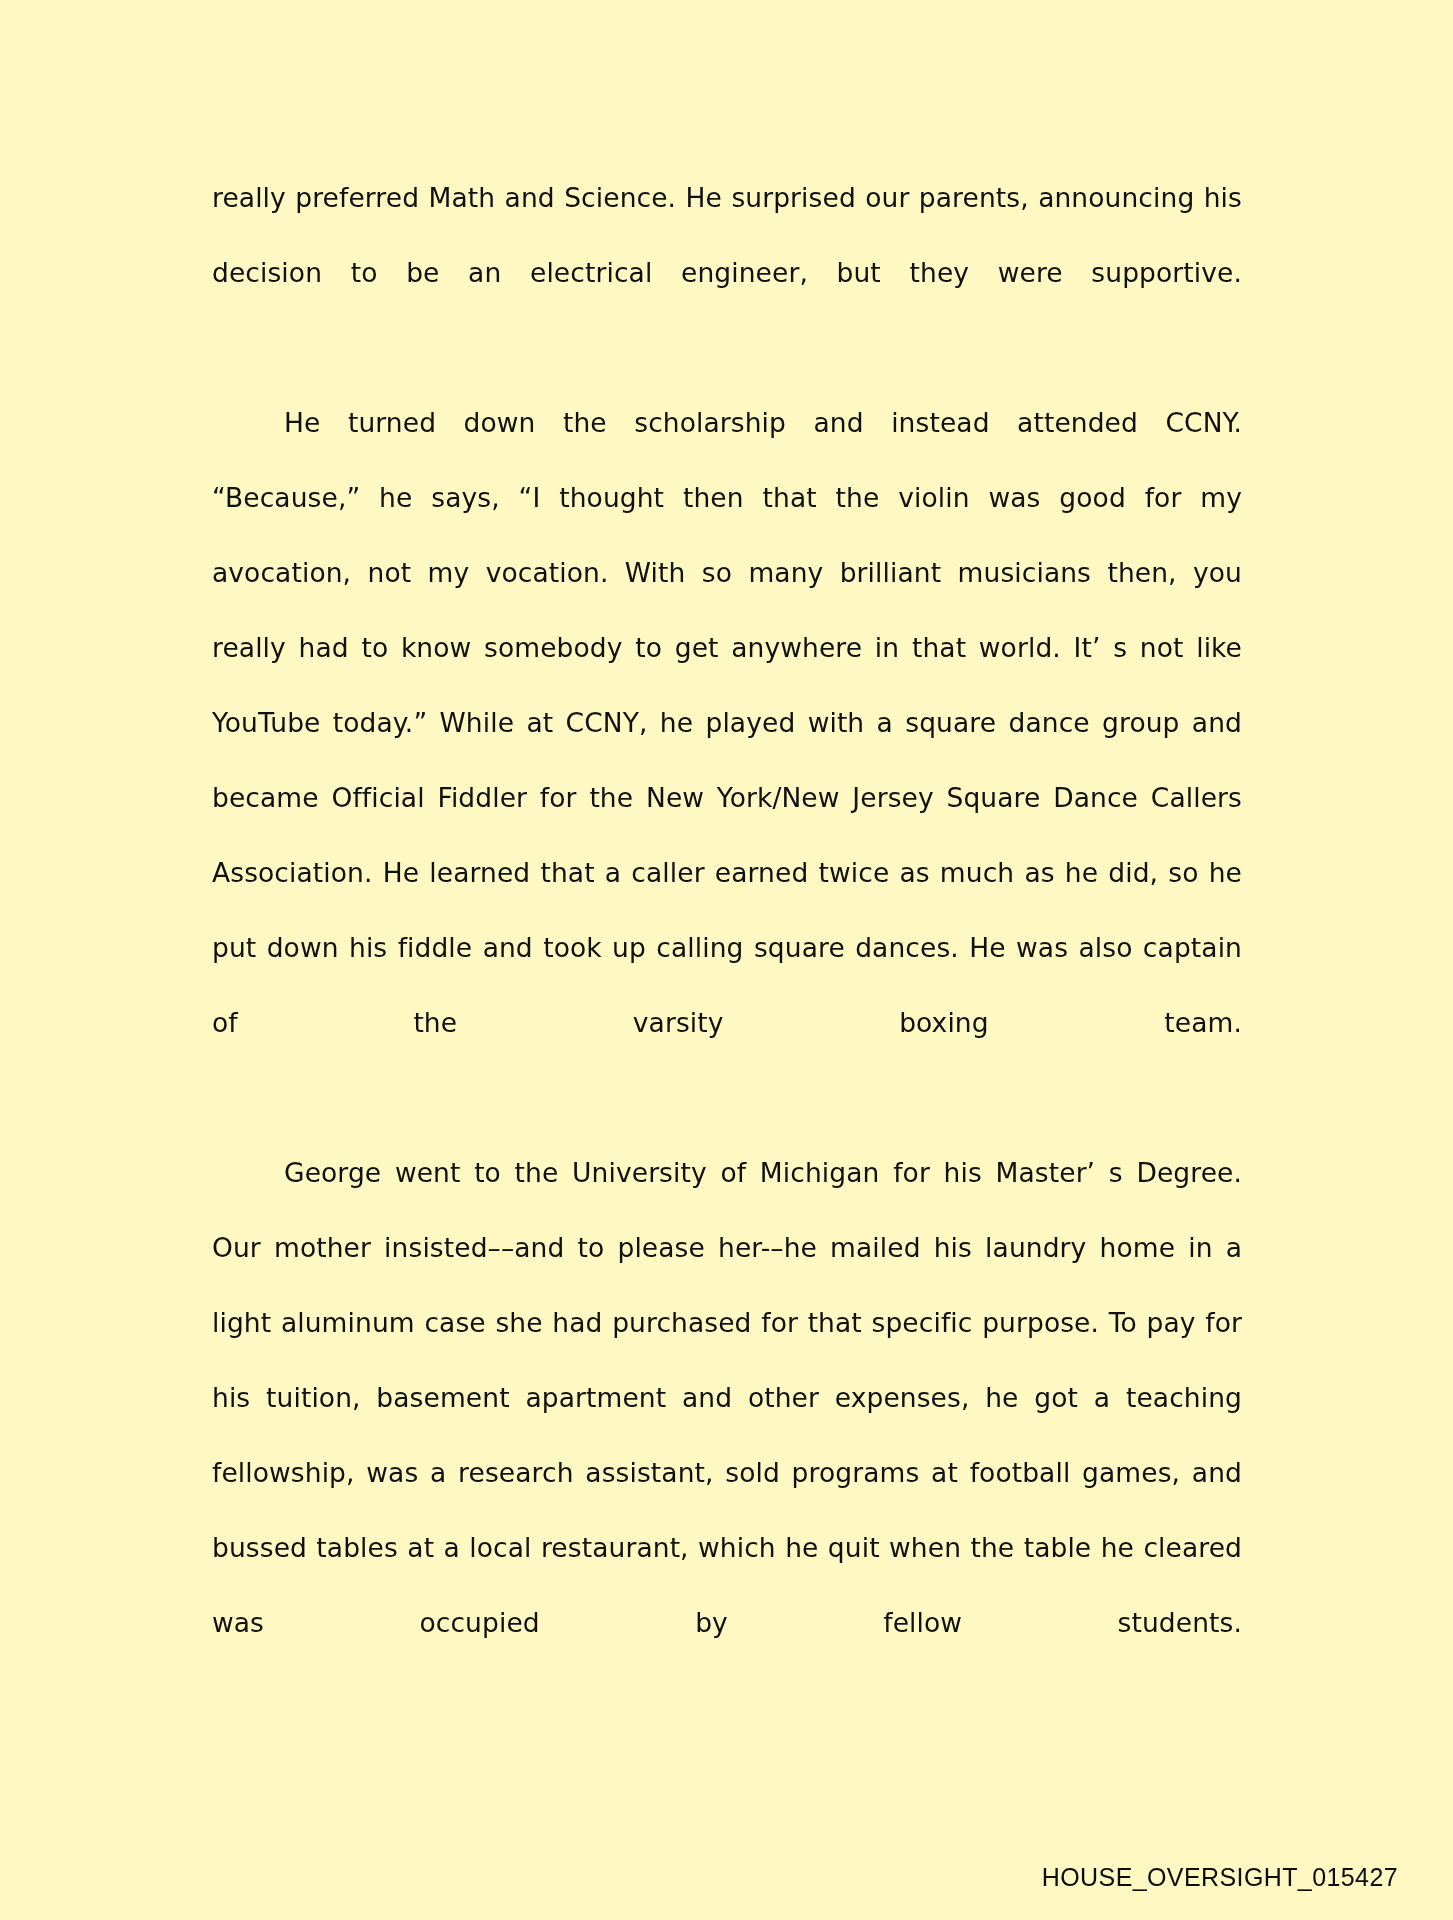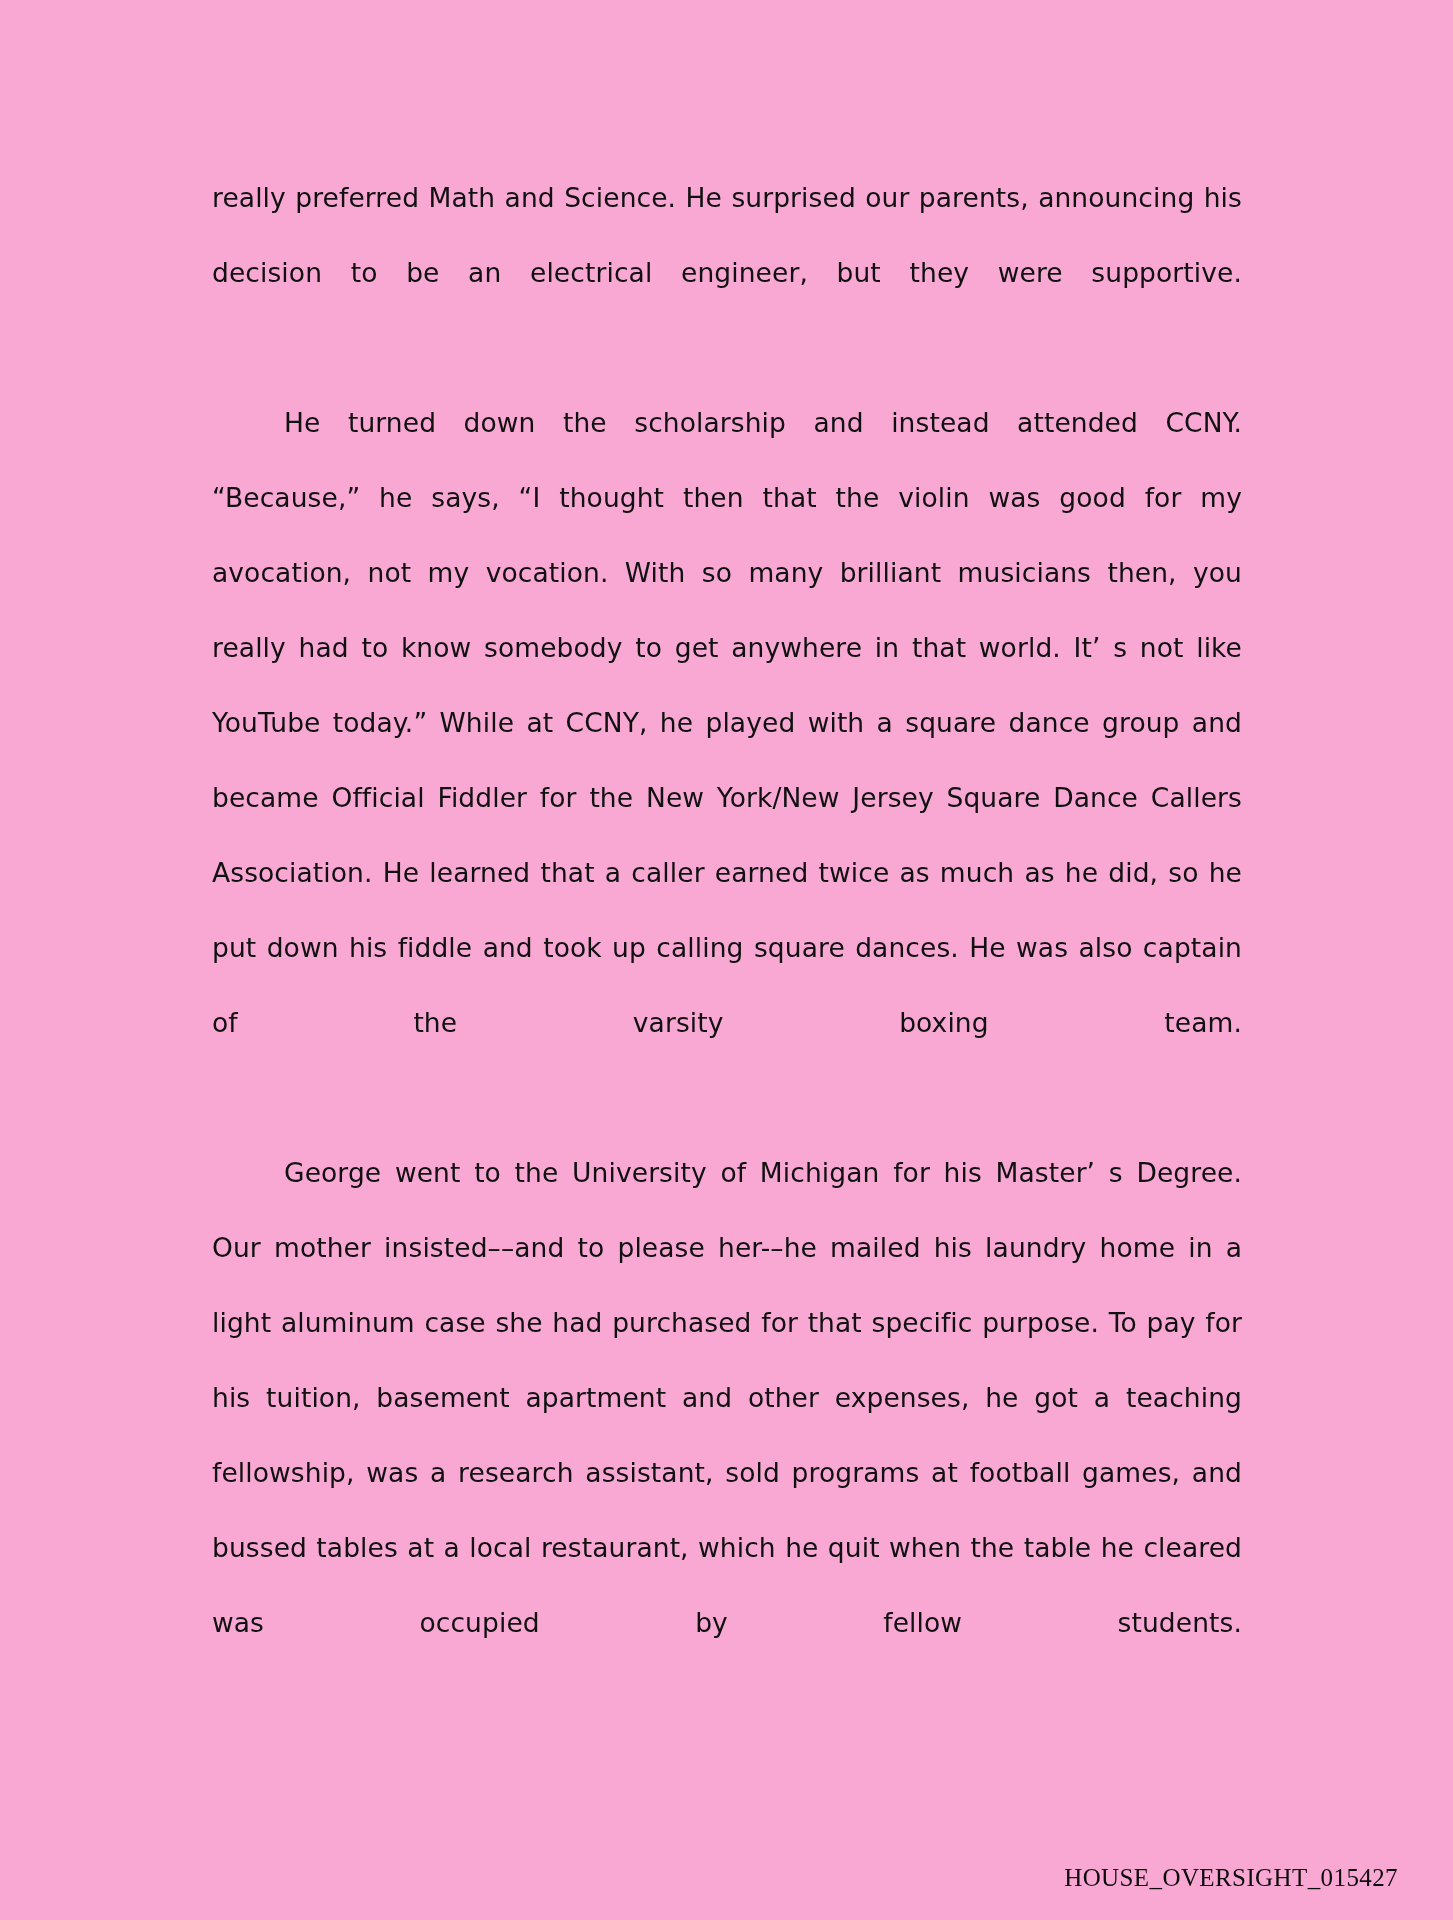--- a/index.html
+++ b/index.html
@@ -8,21 +8,21 @@
     background: #ffffff;
   }
   body {
     font-family: "DejaVu Sans", sans-serif;
     color: #000000;
   }
   .page {
     position: relative;
     width: 1453px;
     height: 1920px;
-    background: #f9a8d4;
+    background: #fef9c3;
     box-sizing: border-box;
     overflow: hidden;
   }
   .doc-body {
     position: absolute;
     left: 212px;
     top: 160px;
     width: 1030px;
   }
   .para {
@@ -44,21 +44,21 @@
     width: 100%;
   }
   .para.nolast::after {
     content: none;
   }
   .footer-stamp {
     position: absolute;
     right: 55px;
     bottom: 28px;
     font-size: 25px;
-    font-family: Liberation Serif, serif;
+    font-family: Liberation Sans, sans-serif;
     color: #0d0d0d;
     letter-spacing: 0.4px;
     white-space: nowrap;
   }
 </style>
 </head>
 <body>
 
 <div class="page">
 

